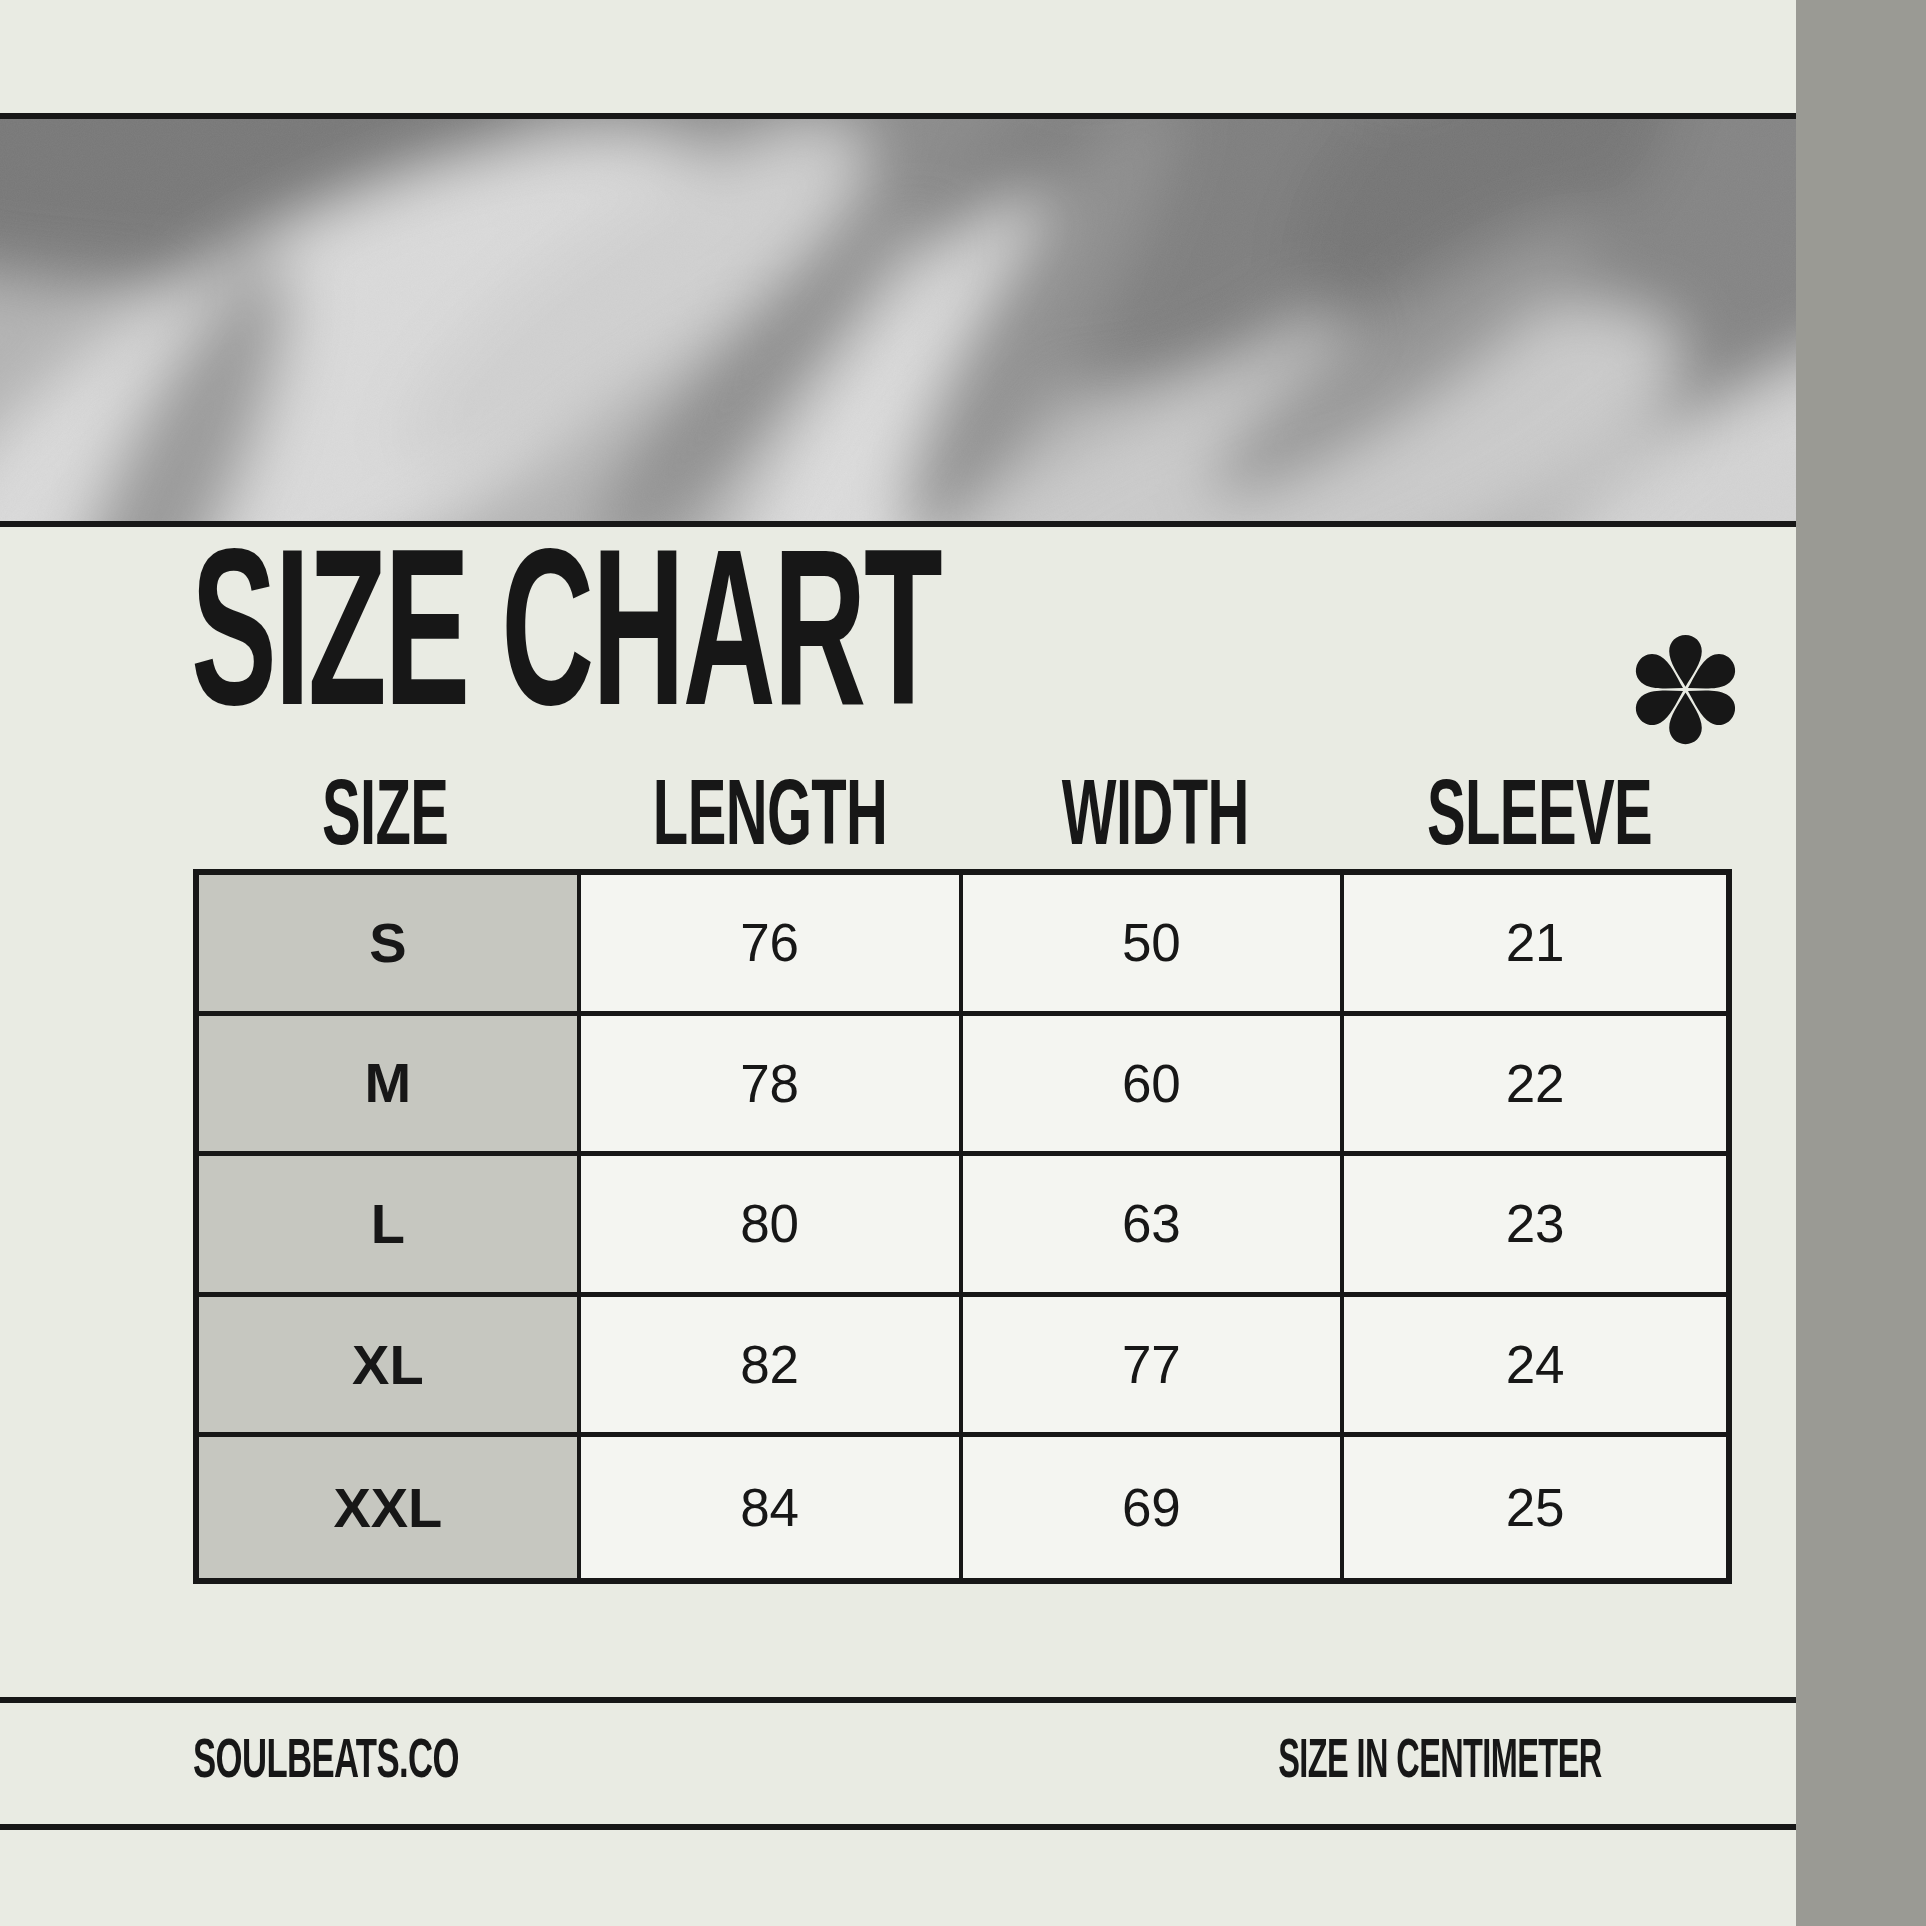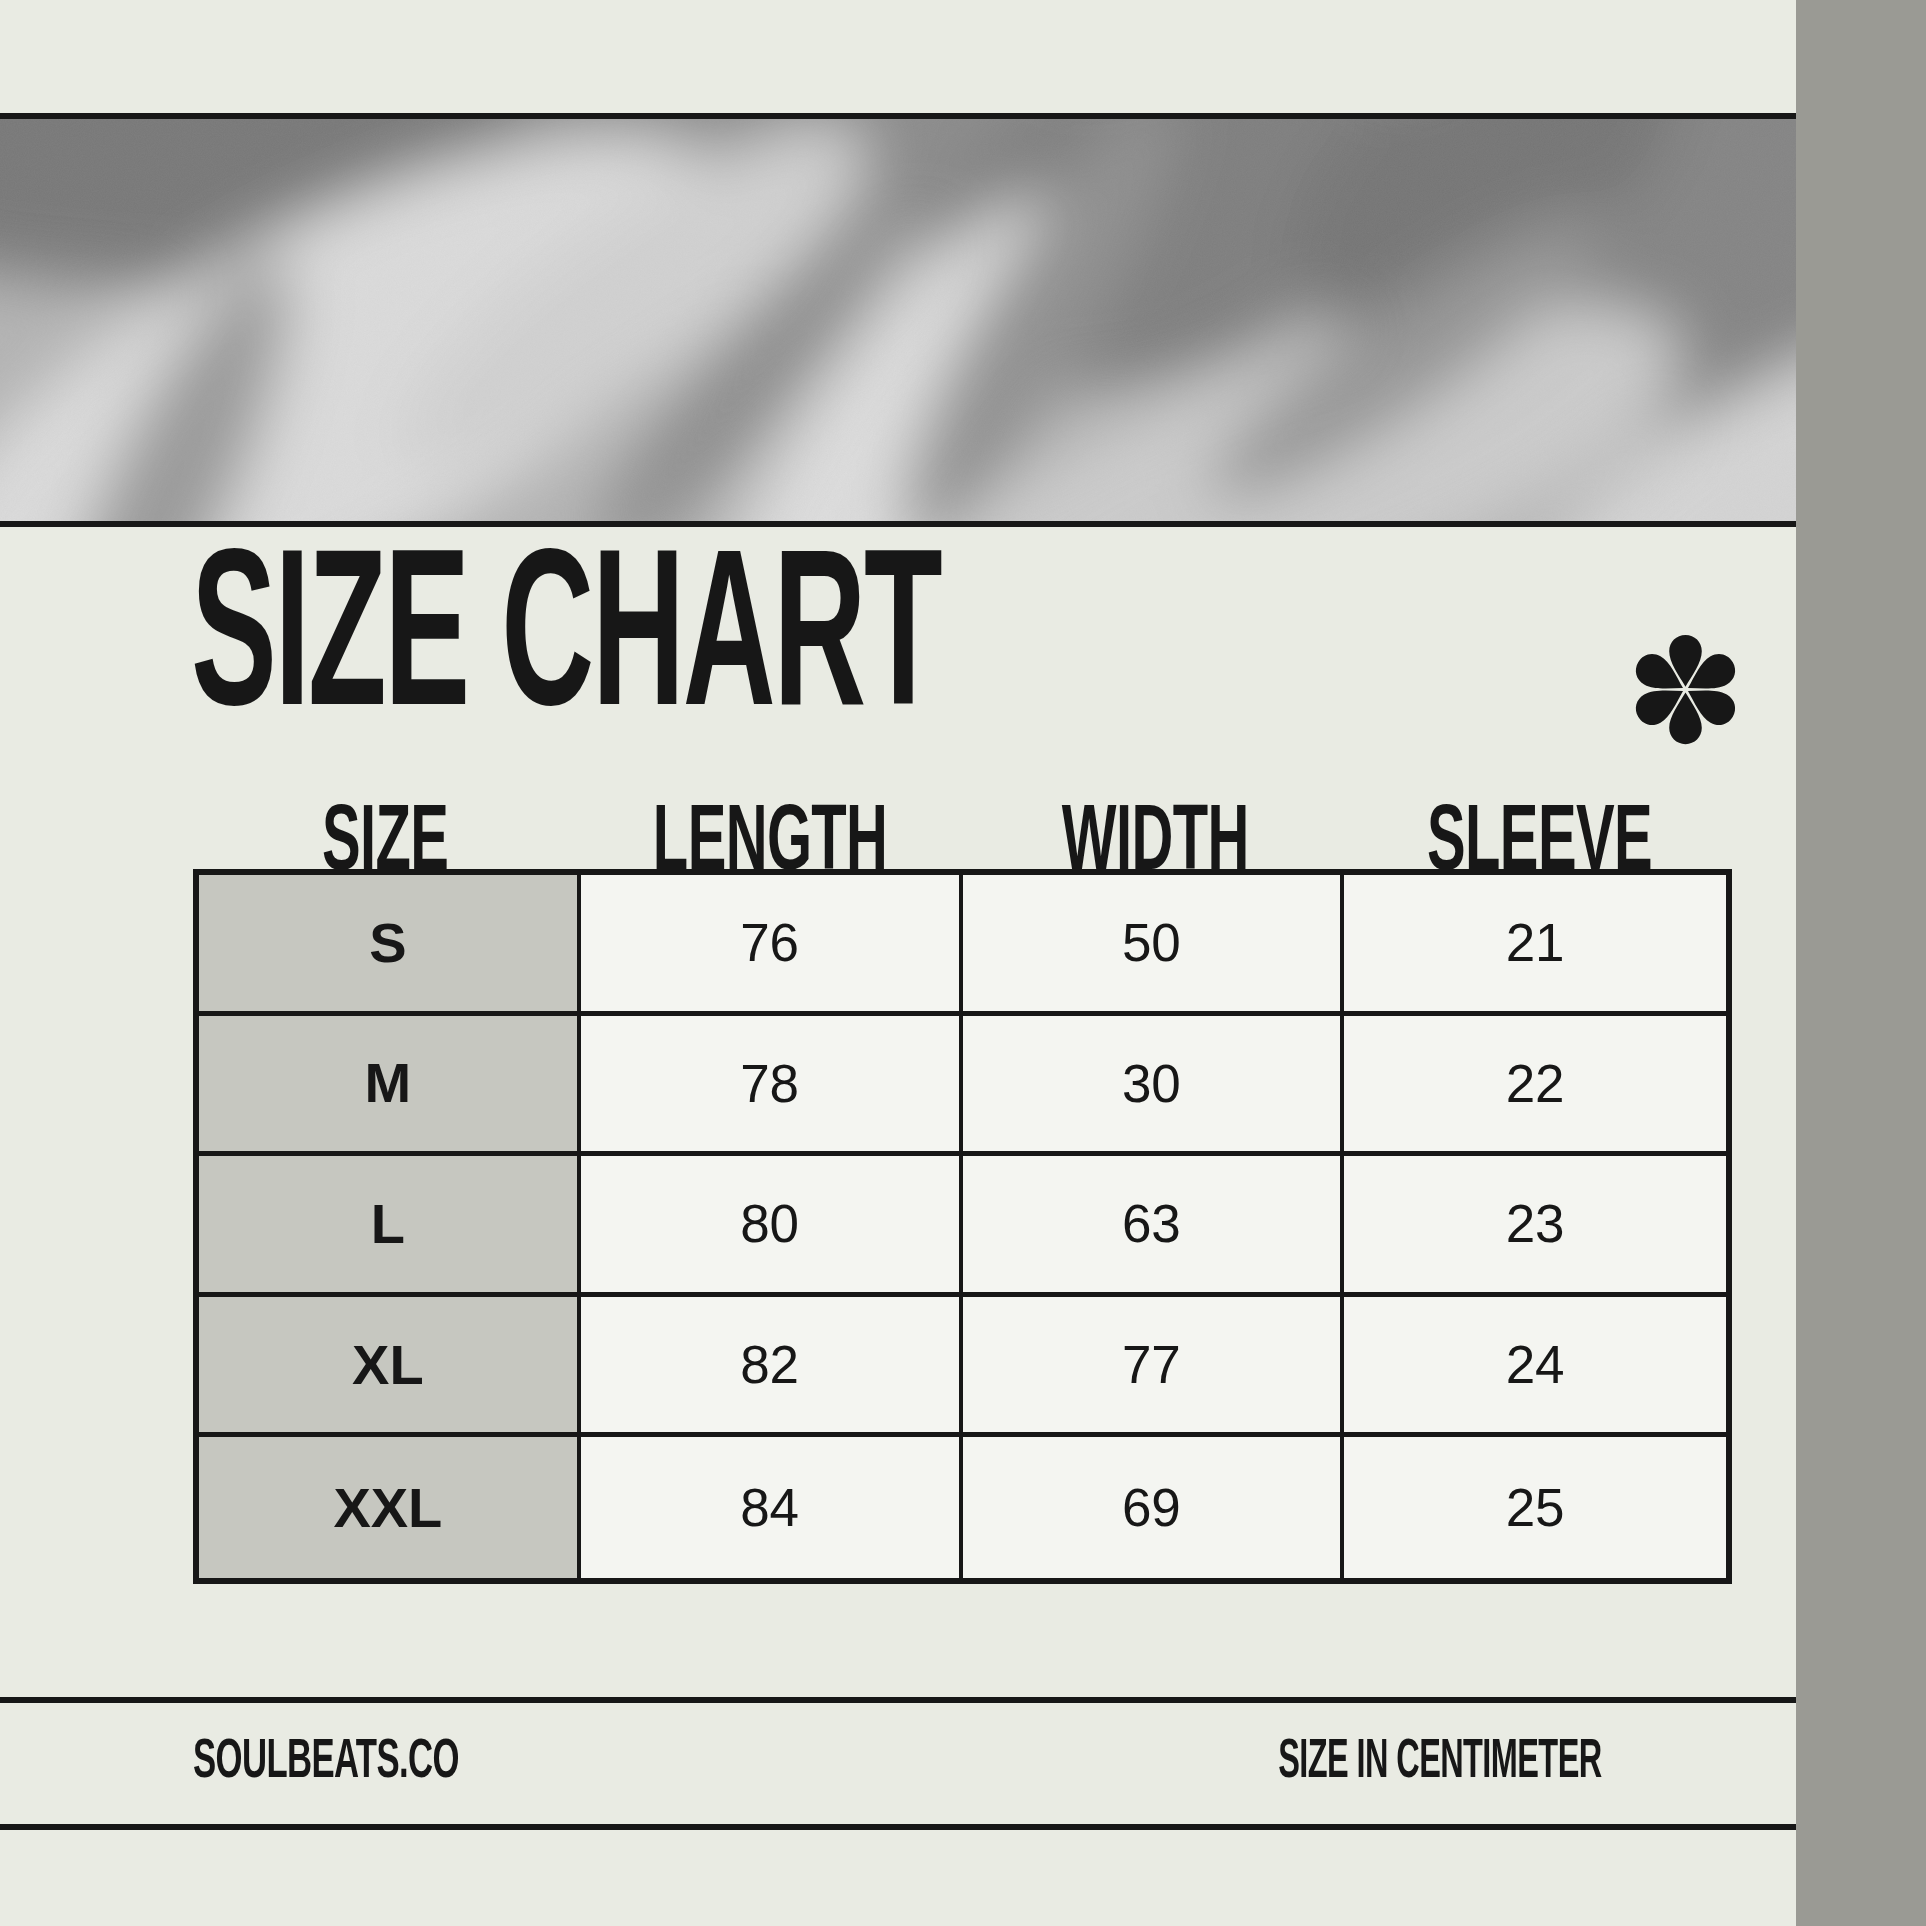--- a/index.html
+++ b/index.html
@@ -23,21 +23,21 @@
   .title{
     position:absolute;top:516px;left:191px;
     font-size:222px;font-weight:bold;line-height:1;
     letter-spacing:-4px;white-space:nowrap;
     transform:scaleX(0.58);transform-origin:left top;
   }
 
   .asterisk{position:absolute;left:1628px;top:632px;width:115px;height:115px;}
 
   .col-headers{
-    position:absolute;left:193px;top:791px;width:1539px;
+    position:absolute;left:193px;top:766px;width:1539px;
     display:grid;grid-template-columns:repeat(4,1fr);
   }
   .col-headers .col-h{
     justify-self:center;
     font-size:92px;font-weight:bold;line-height:1;
     letter-spacing:-1px;white-space:nowrap;
     transform:scaleX(0.63);transform-origin:center top;
   }
 
   .size-table{
@@ -134,21 +134,21 @@
 
   <div class="size-table">
 
     <div class="cell size-col">S</div>
     <div class="cell">76</div>
     <div class="cell">50</div>
     <div class="cell last-col">21</div>
 
     <div class="cell size-col">M</div>
     <div class="cell">78</div>
-    <div class="cell">30</div>
+    <div class="cell">60</div>
     <div class="cell last-col">22</div>
 
     <div class="cell size-col">L</div>
     <div class="cell">80</div>
     <div class="cell">63</div>
     <div class="cell last-col">23</div>
 
     <div class="cell size-col">XL</div>
     <div class="cell">82</div>
     <div class="cell">77</div>

